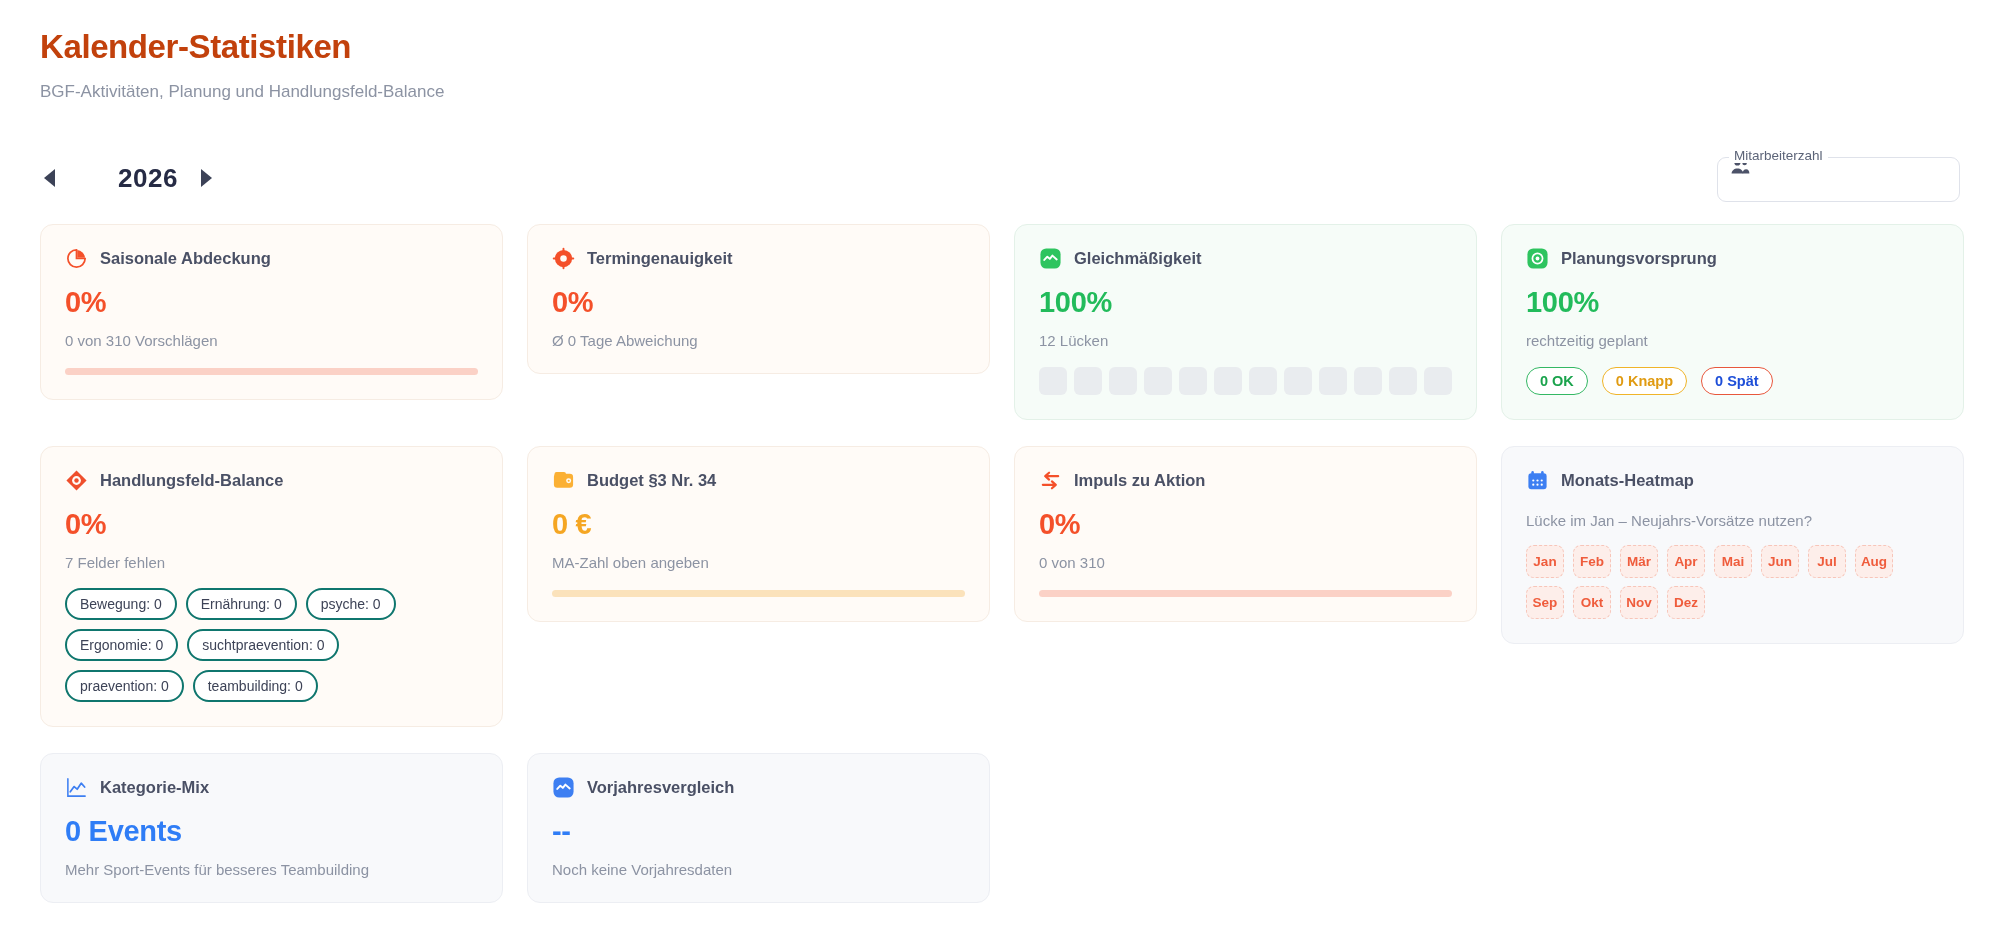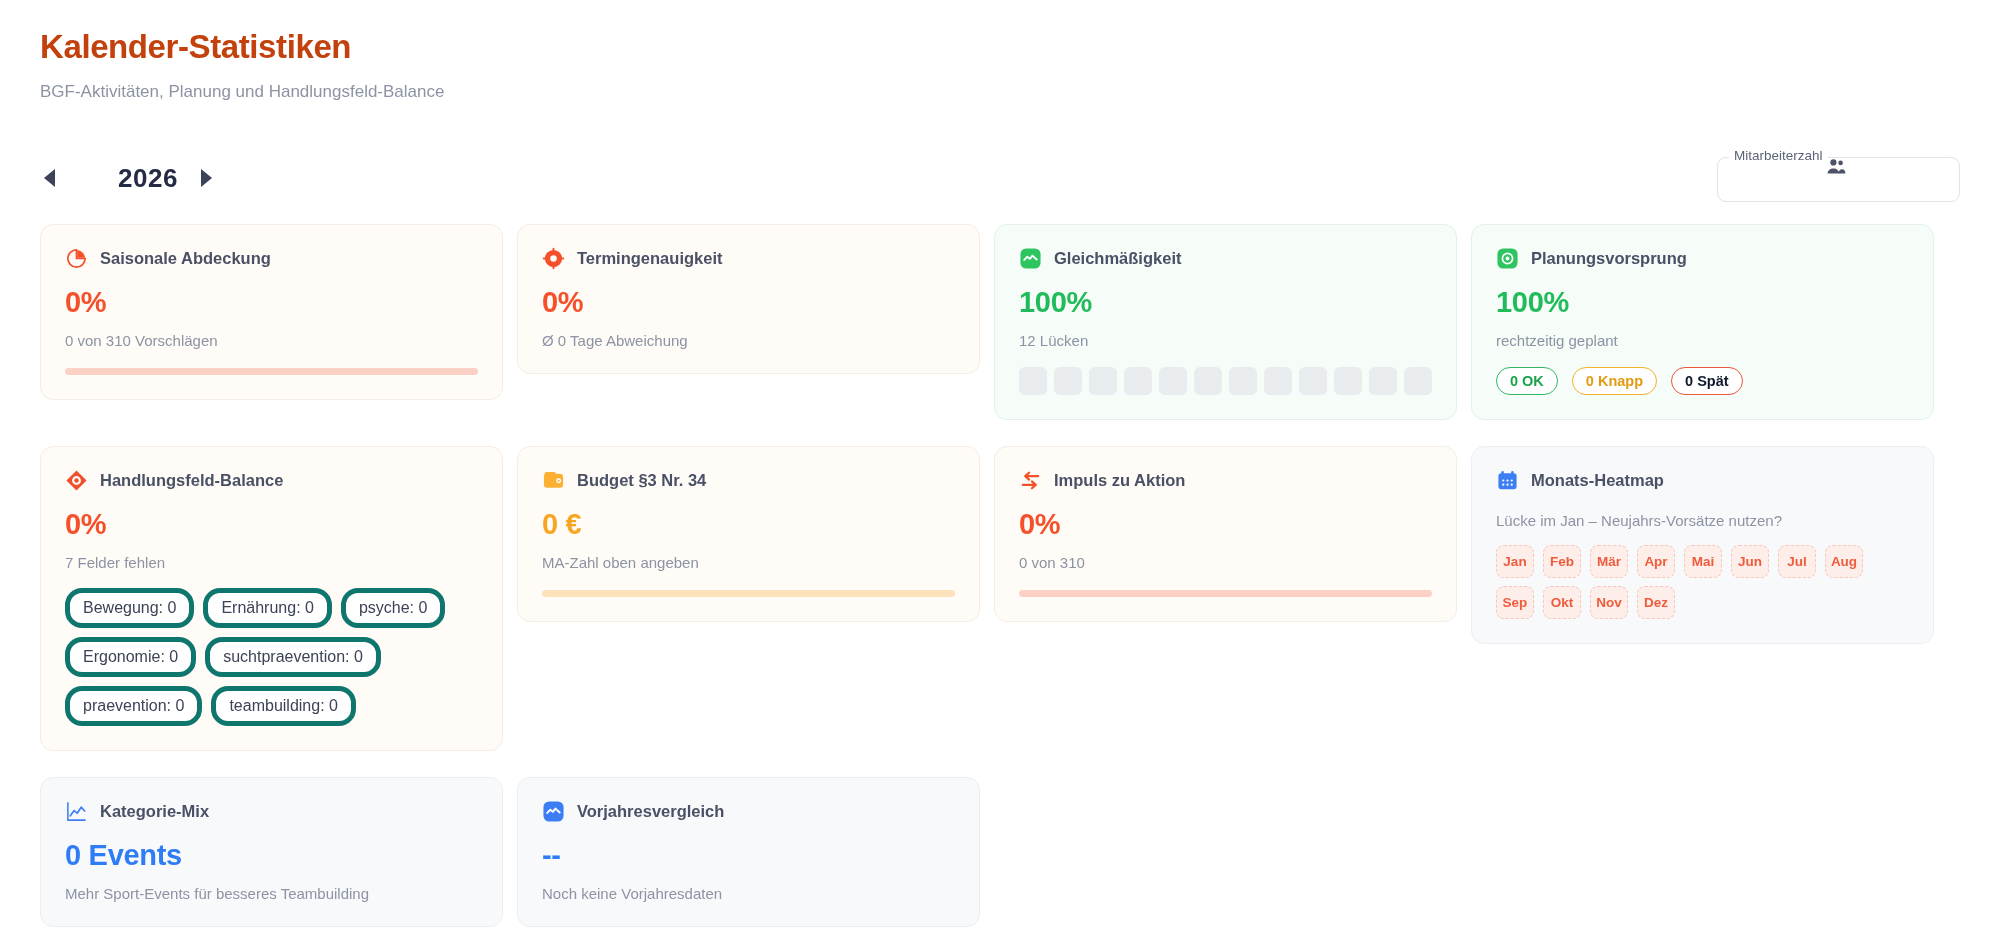--- a/index.html
+++ b/index.html
@@ -31,38 +31,38 @@
     background: none; border: none; cursor: pointer;
   }
   .tri-left { width: 0; height: 0; border-top: 9px solid transparent; border-bottom: 9px solid transparent; border-right: 11px solid #3c4257; }
   .tri-right { width: 0; height: 0; border-top: 9px solid transparent; border-bottom: 9px solid transparent; border-left: 11px solid #3c4257; }
   .year-label { font-size: 26px; font-weight: bold; color: #262b45; letter-spacing: 0.5px; margin-left: 40px; }
 
   
   .ma-field {
     position: relative; width: 243px; height: 45px;
     border: 1px solid #dfe2ea; border-radius: 9px; background: #fff;
-    display: flex; align-items: center; padding: 0 12px; flex-direction: column;
+    display: flex; align-items: flex-start; padding: 0 12px; flex-direction: column;
   }
   .ma-legend {
     position: absolute; top: -10px; left: 11px; background: #fff;
     padding: 0 5px; font-size: 13.5px; color: #5c6478;
   }
   .ma-input {
     border: none; outline: none; font-size: 15px; color: #2b2f45;
     background: transparent; width: 180px; font-family: "Liberation Sans", sans-serif;
   }
   .ma-icon { margin-right: 6px; display: block; }
 
   
   .grid {
     margin-top: 22px;
     display: grid;
     grid-template-columns: repeat(4, 463px);
-    gap: 26px 14px;
+    gap: 26px 24px;
     align-items: start;
   }
   .card {
     border-radius: 13px; border: 1px solid #eceef3;
     padding: 22px 24px 24px 24px;
     background: #fbfcfd;
   }
   .card.warm   { background: #fffbf7; border-color: #f6ece3; }
   .card.green  { background: #f6fcf8; border-color: #e3f1e8; }
   .card.grayish{ background: #f8f9fb; border-color: #eceef3; }
@@ -91,27 +91,27 @@
   .square { width: 28px; height: 28px; border-radius: 6px; background: #e9ecef; }
 
   
   .pills { margin-top: 18px; display: flex; gap: 14px; }
   .pill {
     border-radius: 20px; padding: 5px 13px; font-size: 14.5px; font-weight: bold;
     background: #fff;
   }
   .pill.ok    { border: 1.5px solid #34b864; color: #1aa34c; }
   .pill.knapp { border: 1.5px solid #f0b429; color: #e09b12; text-align: right; }
-  .pill.spaet { border: 1.5px solid #e8573c; color: #0f172a; }
+  .pill.spaet { border: 1.5px solid #e8573c; color: #1d4ed8; }
 
   
   .chips { margin-top: 17px; display: flex; flex-wrap: wrap; gap: 9px; max-width: 400px; }
   .chip {
-    border: 5px solid #0f766e; background: #fff; border-radius: 17px;
-    padding: 6px 13px; font-size: 16px; color: #3d4357; white-space: nowrap;
+    border: 2px solid #0f766e; background: #fff; border-radius: 17px;
+    padding: 6px 13px; font-size: 14px; color: #3d4357; white-space: nowrap;
   }
 
   
   .months { margin-top: 16px; display: flex; flex-wrap: wrap; gap: 8px 9px; max-width: 400px; }
   .month {
     width: 38px; height: 33px; border-radius: 8px;
     border: 1.6px dashed #f7c5b9; background: #fdeeea;
     display: flex; align-items: center; justify-content: center;
     font-size: 13.5px; font-weight: bold; color: #ef5c3c;
   }

